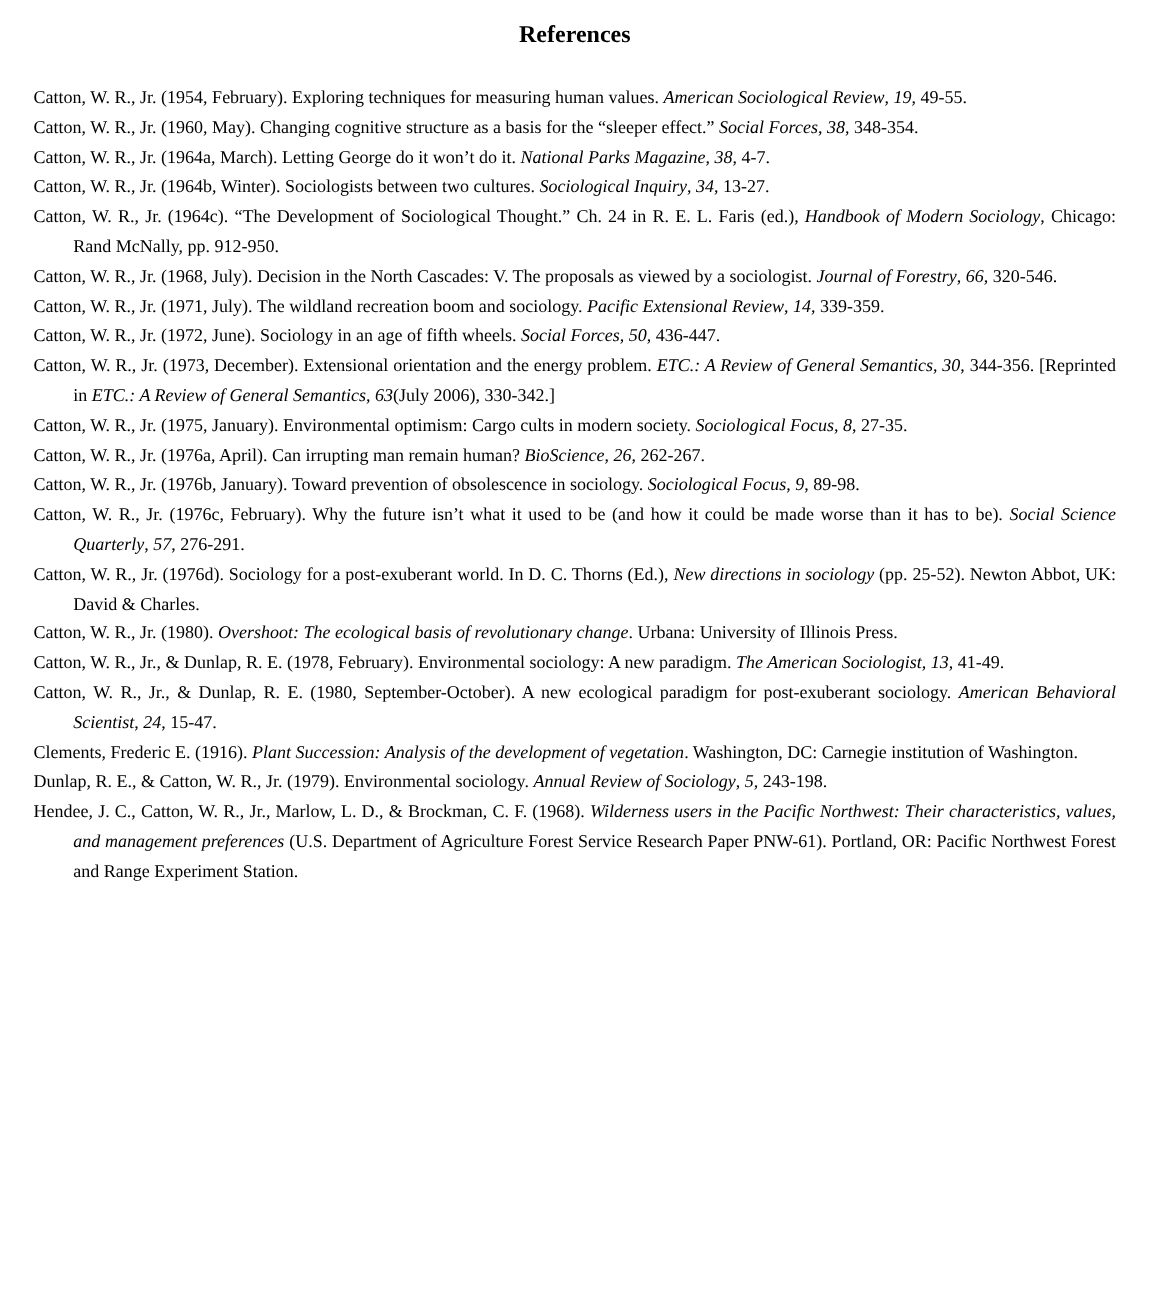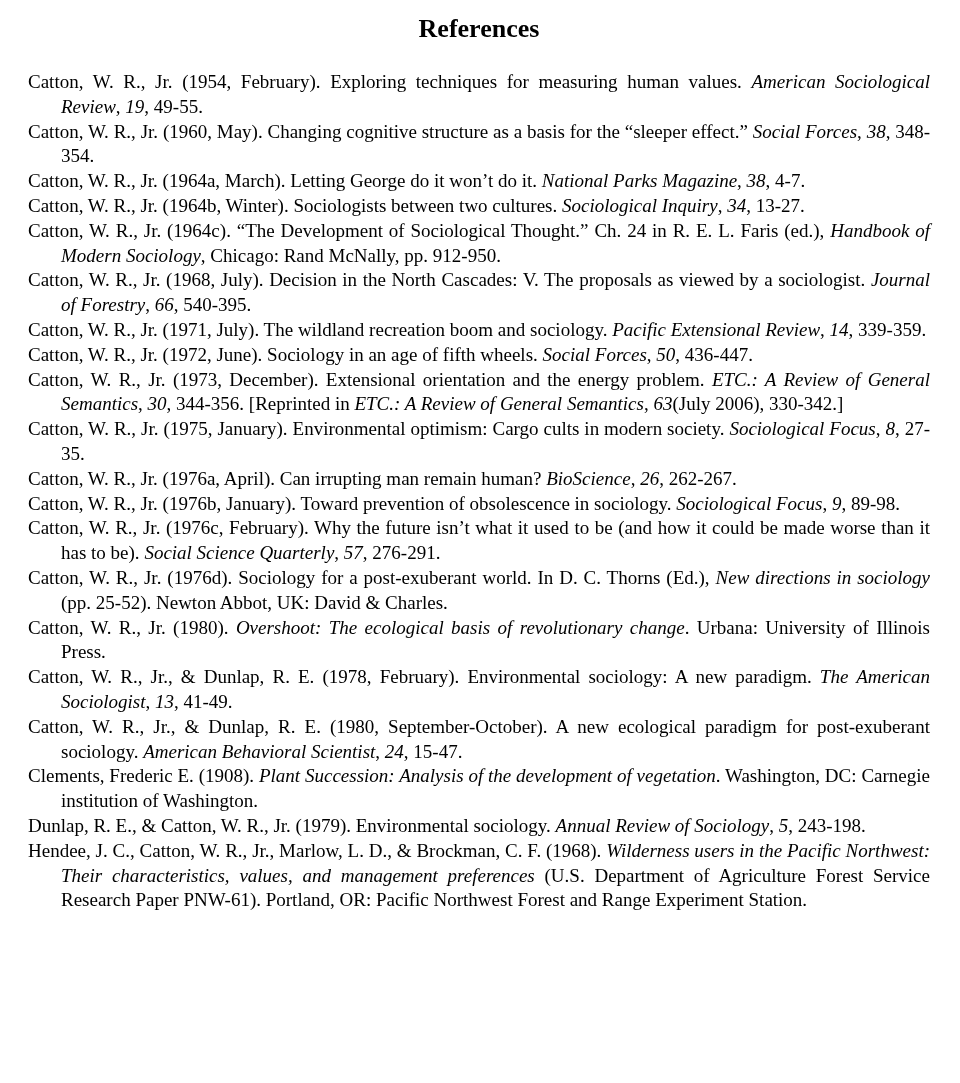--- a/index.html
+++ b/index.html
@@ -11,61 +11,61 @@
   .page {
     width: 960px;
     min-height: 1083px;
     box-sizing: border-box;
     background: #ffffff;
     padding: 12px 30px 20px 28px;
     font-family: "Liberation Serif", "DejaVu Serif", serif;
   }
   .page-title {
     text-align: center;
-    font-size: 26px;
+    font-size: 20px;
     font-weight: bold;
     line-height: 34px;
     margin: 0 0 24px 0;
     letter-spacing: 0px;
   }
   .ref-list {
     margin: 0;
     padding: 0;
   }
   .ref-entry {
     margin: 0;
-    font-size: 19px;
+    font-size: 15px;
     line-height: 24.8px;
     text-align: justify;
     padding-left: 33px;
     text-indent: -33px;
   }
   .ref-entry span { text-indent: 0; }
   .it { font-style: italic; }
 </style>
 </head>
 <body>
 
 <div class="page">
   <h1 class="page-title">References</h1>
   <div class="ref-list">
       <p class="ref-entry"><span>Catton, W. R., Jr. (1954, February). Exploring techniques for measuring human values. </span><span class="it">American Sociological Review</span><span>, </span><span class="it">19</span><span>, 49-55.</span></p>
       <p class="ref-entry"><span>Catton, W. R., Jr. (1960, May). Changing cognitive structure as a basis for the “sleeper effect.” </span><span class="it">Social Forces</span><span>, </span><span class="it">38</span><span>, 348-354.</span></p>
       <p class="ref-entry"><span>Catton, W. R., Jr. (1964a, March). Letting George do it won’t do it. </span><span class="it">National Parks Magazine</span><span>, </span><span class="it">38</span><span>, 4-7.</span></p>
       <p class="ref-entry"><span>Catton, W. R., Jr. (1964b, Winter). Sociologists between two cultures. </span><span class="it">Sociological Inquiry</span><span>, </span><span class="it">34</span><span>, 13-27.</span></p>
       <p class="ref-entry"><span>Catton, W. R., Jr. (1964c). “The Development of Sociological Thought.” Ch. 24 in R. E. L. Faris (ed.), </span><span class="it">Handbook of Modern Sociology</span><span>, Chicago: Rand McNally, pp. 912-950.</span></p>
-      <p class="ref-entry"><span>Catton, W. R., Jr. (1968, July). Decision in the North Cascades: V. The proposals as viewed by a sociologist. </span><span class="it">Journal of Forestry</span><span>, </span><span class="it">66</span><span>, 540-395.</span></p>
+      <p class="ref-entry"><span>Catton, W. R., Jr. (1968, July). Decision in the North Cascades: V. The proposals as viewed by a sociologist. </span><span class="it">Journal of Forestry</span><span>, </span><span class="it">66</span><span>, 320-546.</span></p>
       <p class="ref-entry"><span>Catton, W. R., Jr. (1971, July). The wildland recreation boom and sociology. </span><span class="it">Pacific Extensional Review</span><span>, </span><span class="it">14</span><span>, 339-359.</span></p>
       <p class="ref-entry"><span>Catton, W. R., Jr. (1972, June). Sociology in an age of fifth wheels. </span><span class="it">Social Forces</span><span>, </span><span class="it">50</span><span>, 436-447.</span></p>
       <p class="ref-entry"><span>Catton, W. R., Jr. (1973, December). Extensional orientation and the energy problem. </span><span class="it">ETC.: A Review of General Semantics</span><span>, </span><span class="it">30</span><span>, 344-356. [Reprinted in </span><span class="it">ETC.: A Review of General Semantics</span><span>, </span><span class="it">63</span><span>(July 2006), 330-342.]</span></p>
       <p class="ref-entry"><span>Catton, W. R., Jr. (1975, January). Environmental optimism: Cargo cults in modern society. </span><span class="it">Sociological Focus</span><span>, </span><span class="it">8</span><span>, 27-35.</span></p>
       <p class="ref-entry"><span>Catton, W. R., Jr. (1976a, April). Can irrupting man remain human? </span><span class="it">BioScience</span><span>, </span><span class="it">26</span><span>, 262-267.</span></p>
       <p class="ref-entry"><span>Catton, W. R., Jr. (1976b, January). Toward prevention of obsolescence in sociology. </span><span class="it">Sociological Focus</span><span>, </span><span class="it">9</span><span>, 89-98.</span></p>
       <p class="ref-entry"><span>Catton, W. R., Jr. (1976c, February). Why the future isn’t what it used to be (and how it could be made worse than it has to be). </span><span class="it">Social Science Quarterly</span><span>, </span><span class="it">57</span><span>, 276-291.</span></p>
       <p class="ref-entry"><span>Catton, W. R., Jr. (1976d). Sociology for a post-exuberant world. In D. C. Thorns (Ed.), </span><span class="it">New directions in sociology</span><span> (pp. 25-52). Newton Abbot, UK: David &amp; Charles.</span></p>
       <p class="ref-entry"><span>Catton, W. R., Jr. (1980). </span><span class="it">Overshoot: The ecological basis of revolutionary change</span><span>. Urbana: University of Illinois Press.</span></p>
       <p class="ref-entry"><span>Catton, W. R., Jr., &amp; Dunlap, R. E. (1978, February). Environmental sociology: A new paradigm. </span><span class="it">The American Sociologist</span><span>, </span><span class="it">13</span><span>, 41-49.</span></p>
       <p class="ref-entry"><span>Catton, W. R., Jr., &amp; Dunlap, R. E. (1980, September-October). A new ecological paradigm for post-exuberant sociology. </span><span class="it">American Behavioral Scientist</span><span>, </span><span class="it">24</span><span>, 15-47.</span></p>
-      <p class="ref-entry"><span>Clements, Frederic E. (1908). </span><span class="it">Plant Succession: Analysis of the development of vegetation</span><span>. Washington, DC: Carnegie institution of Washington.</span></p>
+      <p class="ref-entry"><span>Clements, Frederic E. (1916). </span><span class="it">Plant Succession: Analysis of the development of vegetation</span><span>. Washington, DC: Carnegie institution of Washington.</span></p>
       <p class="ref-entry"><span>Dunlap, R. E., &amp; Catton, W. R., Jr. (1979). Environmental sociology. </span><span class="it">Annual Review of Sociology</span><span>, </span><span class="it">5</span><span>, 243-198.</span></p>
       <p class="ref-entry"><span>Hendee, J. C., Catton, W. R., Jr., Marlow, L. D., &amp; Brockman, C. F. (1968). </span><span class="it">Wilderness users in the Pacific Northwest: Their characteristics, values, and management preferences</span><span> (U.S. Department of Agriculture Forest Service Research Paper PNW-61). Portland, OR: Pacific Northwest Forest and Range Experiment Station.</span></p>
     </div>
 </div>
 
 </body></html>

